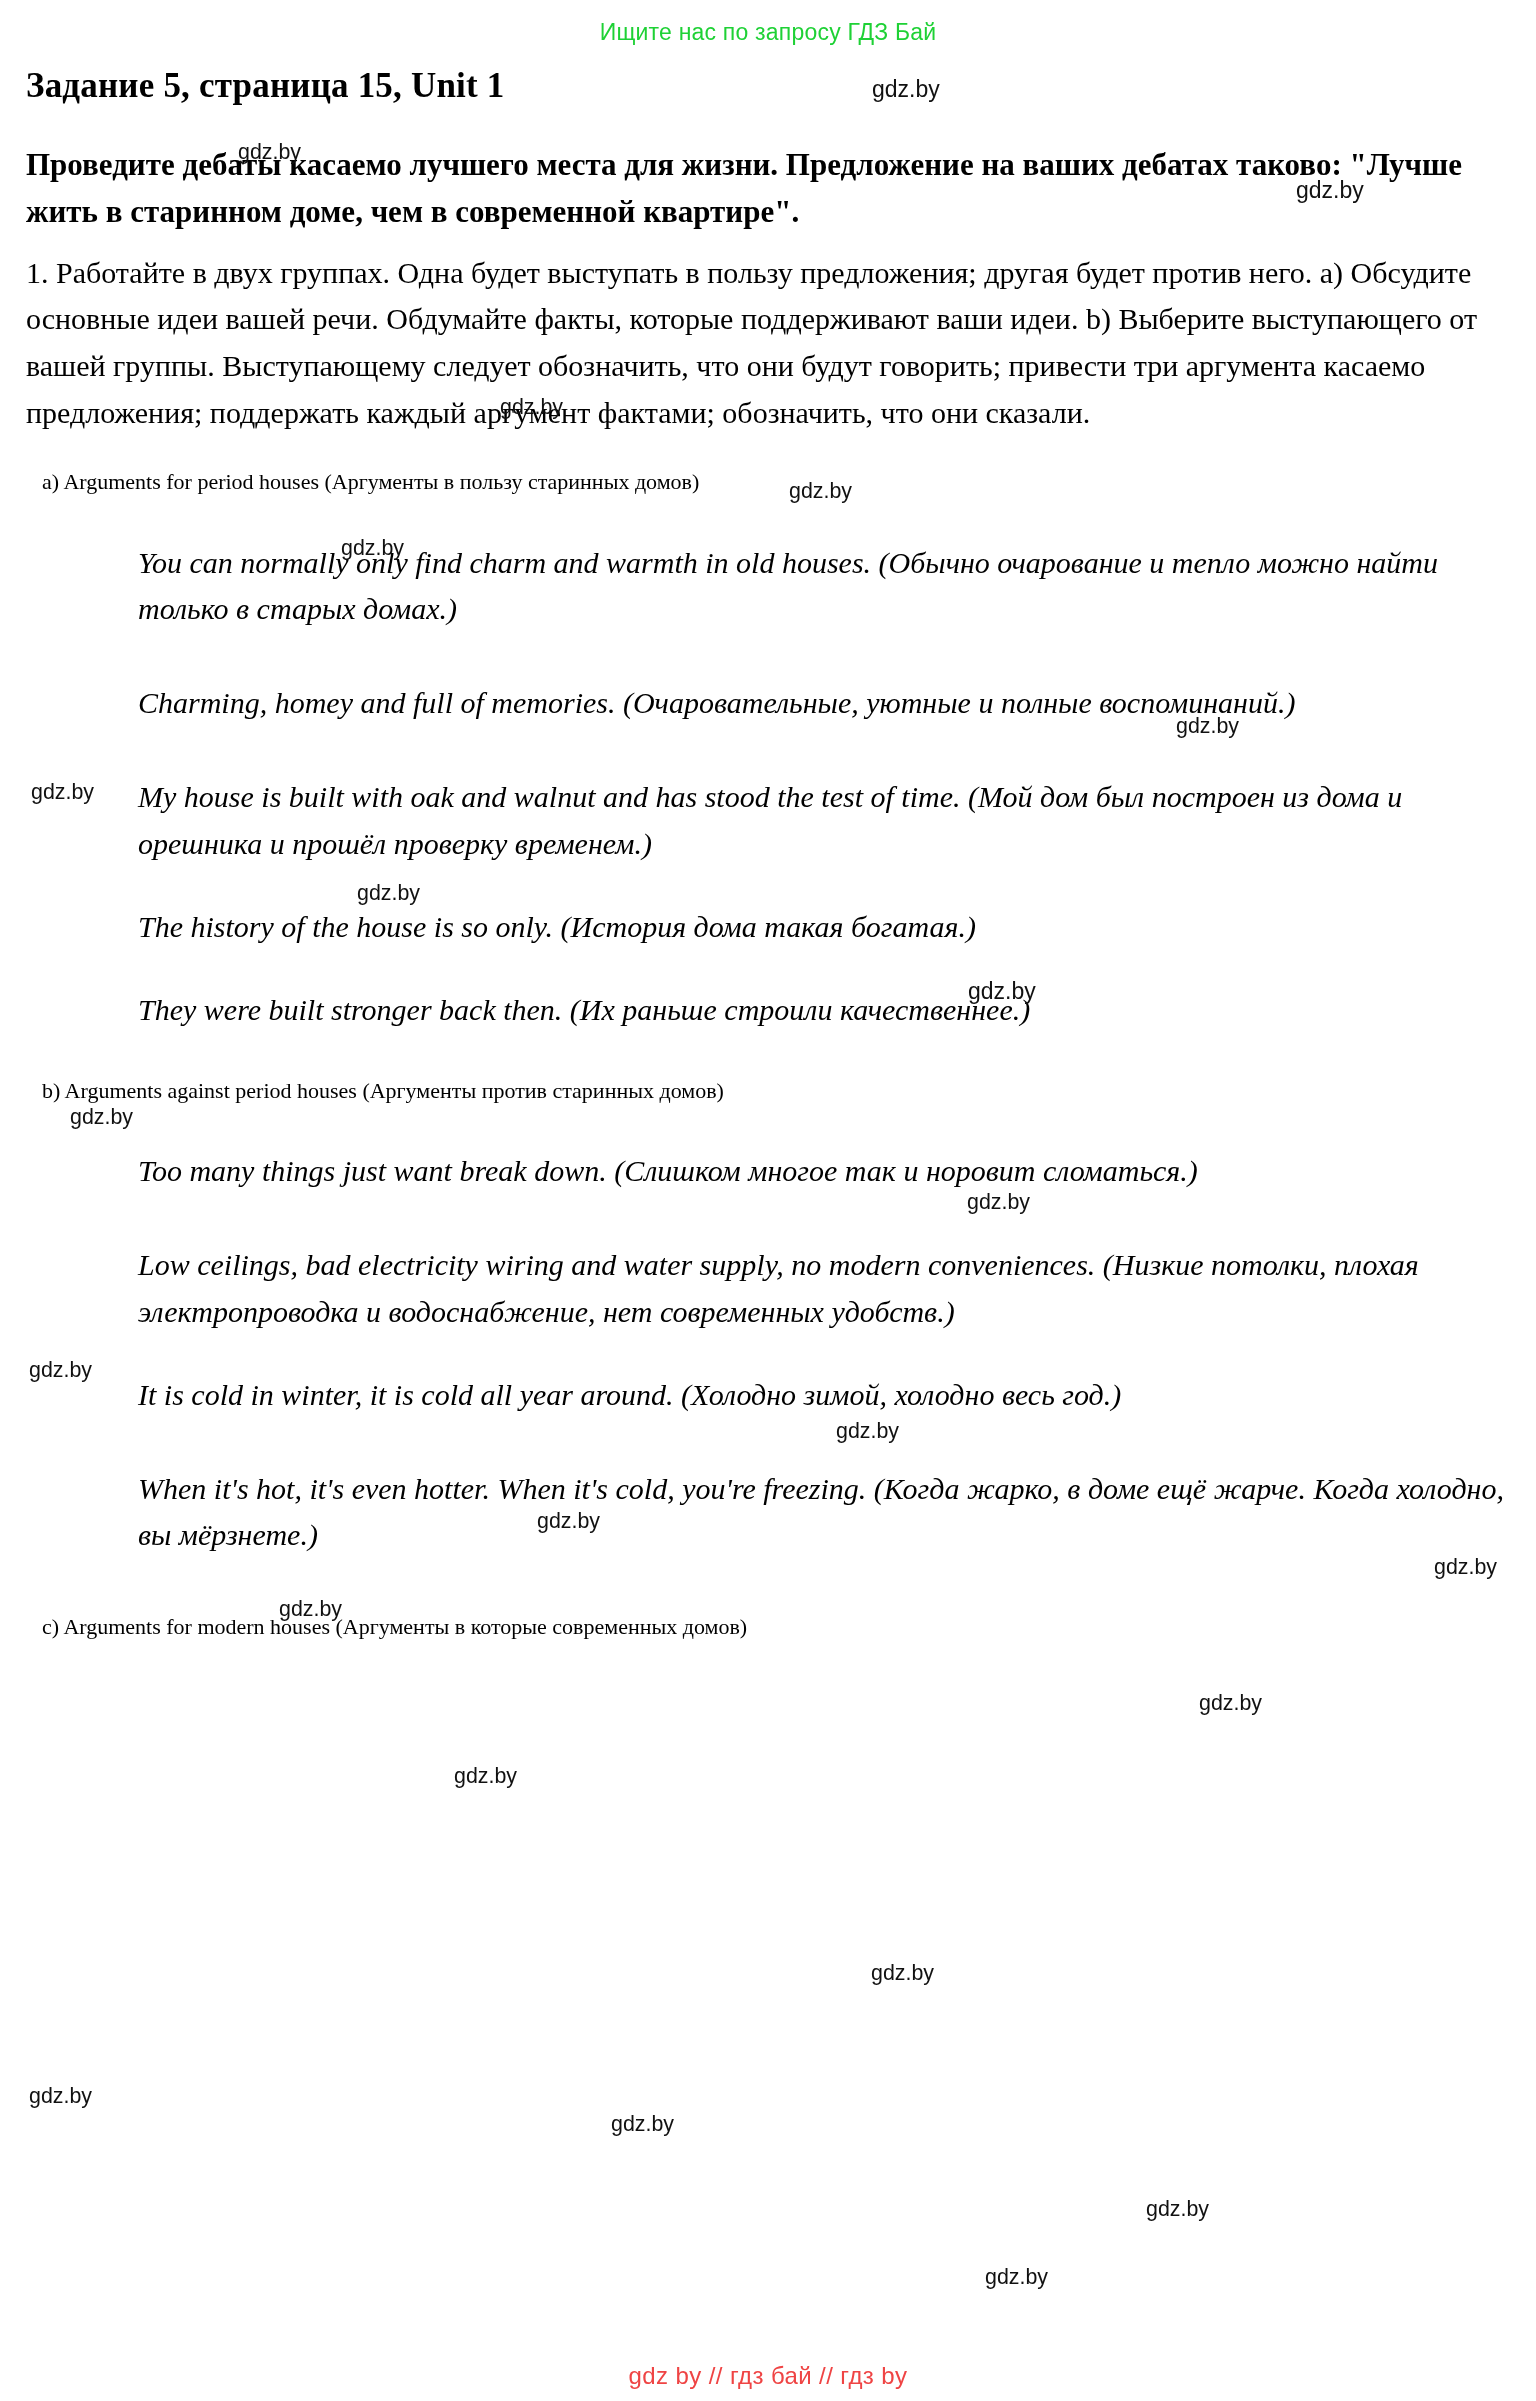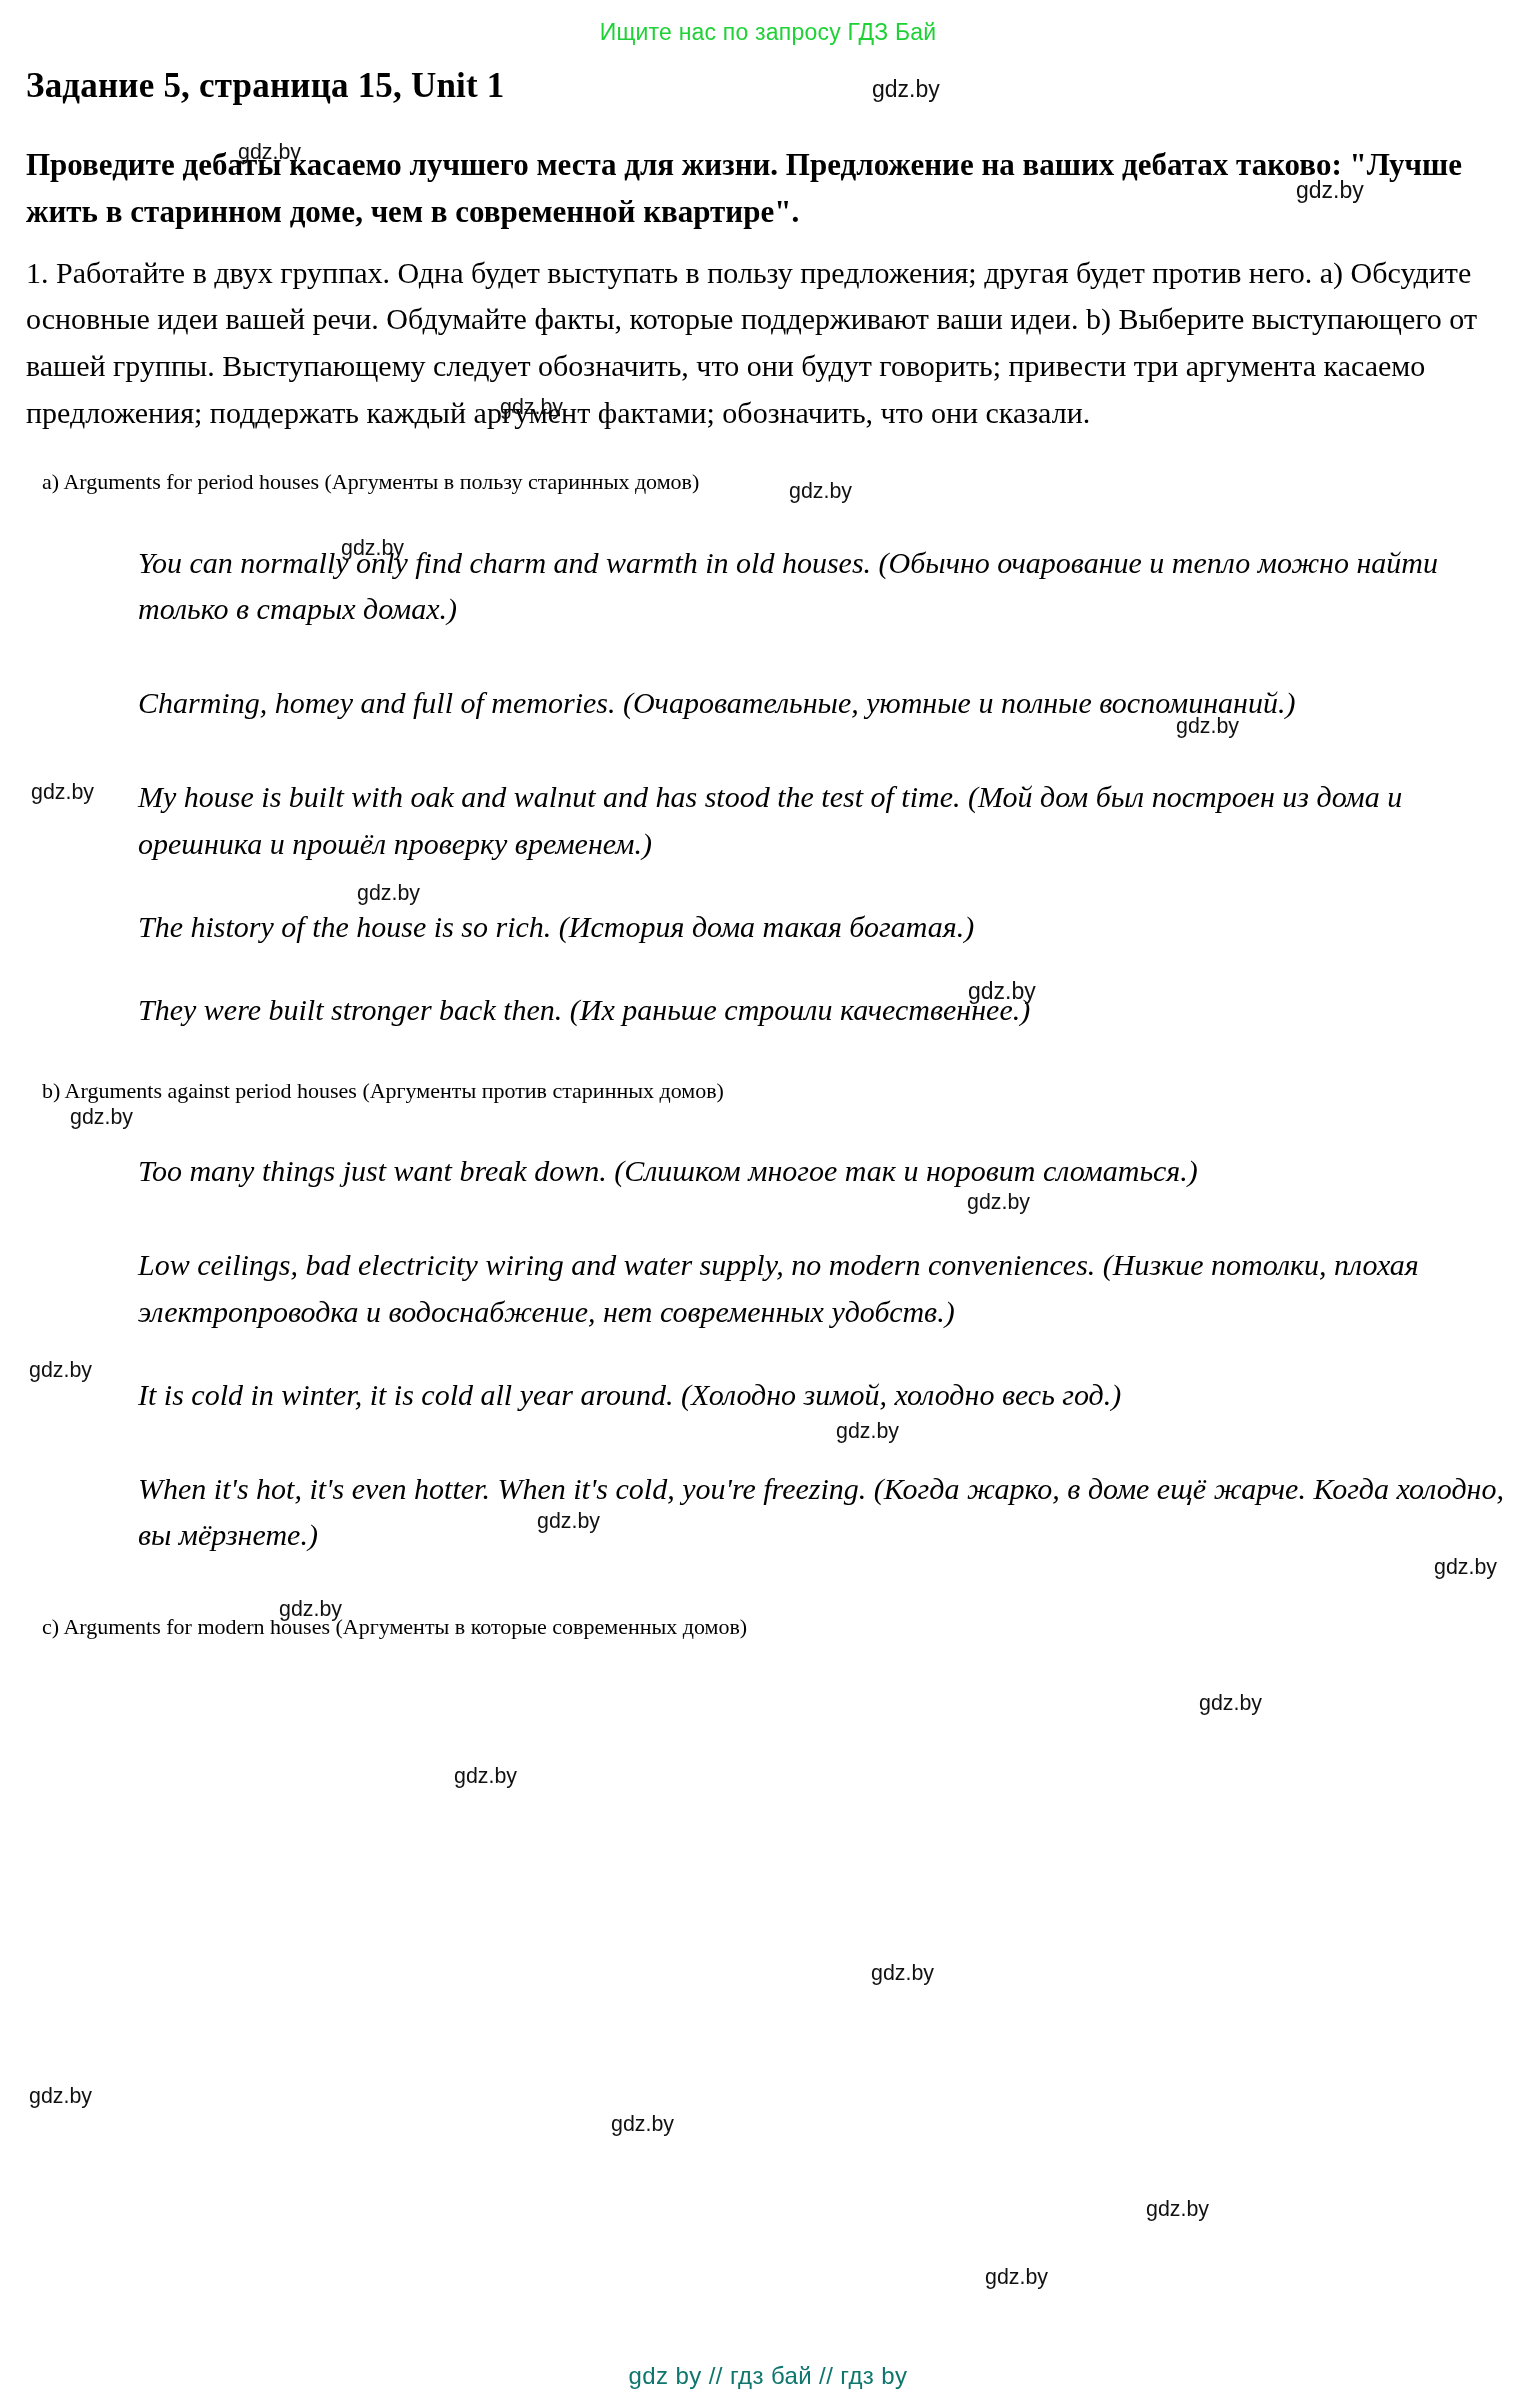--- a/index.html
+++ b/index.html
@@ -111,21 +111,21 @@
   .footer {
     position: absolute;
     left: 0;
     bottom: 10.7px;
     width: 1536px;
     text-align: center;
   }
   .footer-text {
     font-family: "Liberation Sans", "DejaVu Sans", sans-serif;
     font-size: 24px;
-    color: #0f766e;
+    color: #ef4444;
     letter-spacing: 0.4px;
   }
 </style>
 </head>
 <body>
 
 <div class="promo-strip">
   <div class="promo-text">Ищите нас по запросу ГДЗ Бай</div>
 </div>
 
@@ -144,21 +144,21 @@
     <div class="gap-sm"></div>
 
     <p class="section-head">a) Arguments for period houses (Аргументы в пользу старинных домов)</p>
     <div class="gap-sm"></div>
     <p class="bullet">You can normally only find charm and warmth in old houses. (Обычно очарование и тепло можно найти только в старых домах.)</p>
     <div class="gap-md"></div>
     <p class="bullet">Charming, homey and full of memories. (Очаровательные, уютные и полные воспоминаний.)</p>
     <div class="gap-md"></div>
     <p class="bullet">My house is built with oak and walnut and has stood the test of time. (Мой дом был построен из дома и орешника и прошёл проверку временем.)</p>
     <div class="gap-sm"></div>
-    <p class="bullet">The history of the house is so rich. (История дома такая богатая.)</p>
+    <p class="bullet">The history of the house is so only. (История дома такая богатая.)</p>
     <div class="gap-sm"></div>
     <p class="bullet">They were built stronger back then. (Их раньше строили качественнее.)</p>
 
     <div class="gap-sm"></div>
 
     <p class="section-head">b) Arguments against period houses (Аргументы против старинных домов)</p>
     <div class="gap-sm"></div>
     <p class="bullet">Too many things just want break down. (Слишком многое так и норовит сломаться.)</p>
     <div class="gap-md"></div>
     <p class="bullet">Low ceilings, bad electricity wiring and water supply, no modern conveniences. (Низкие потолки, плохая электропроводка и водоснабжение, нет современных удобств.)</p>

